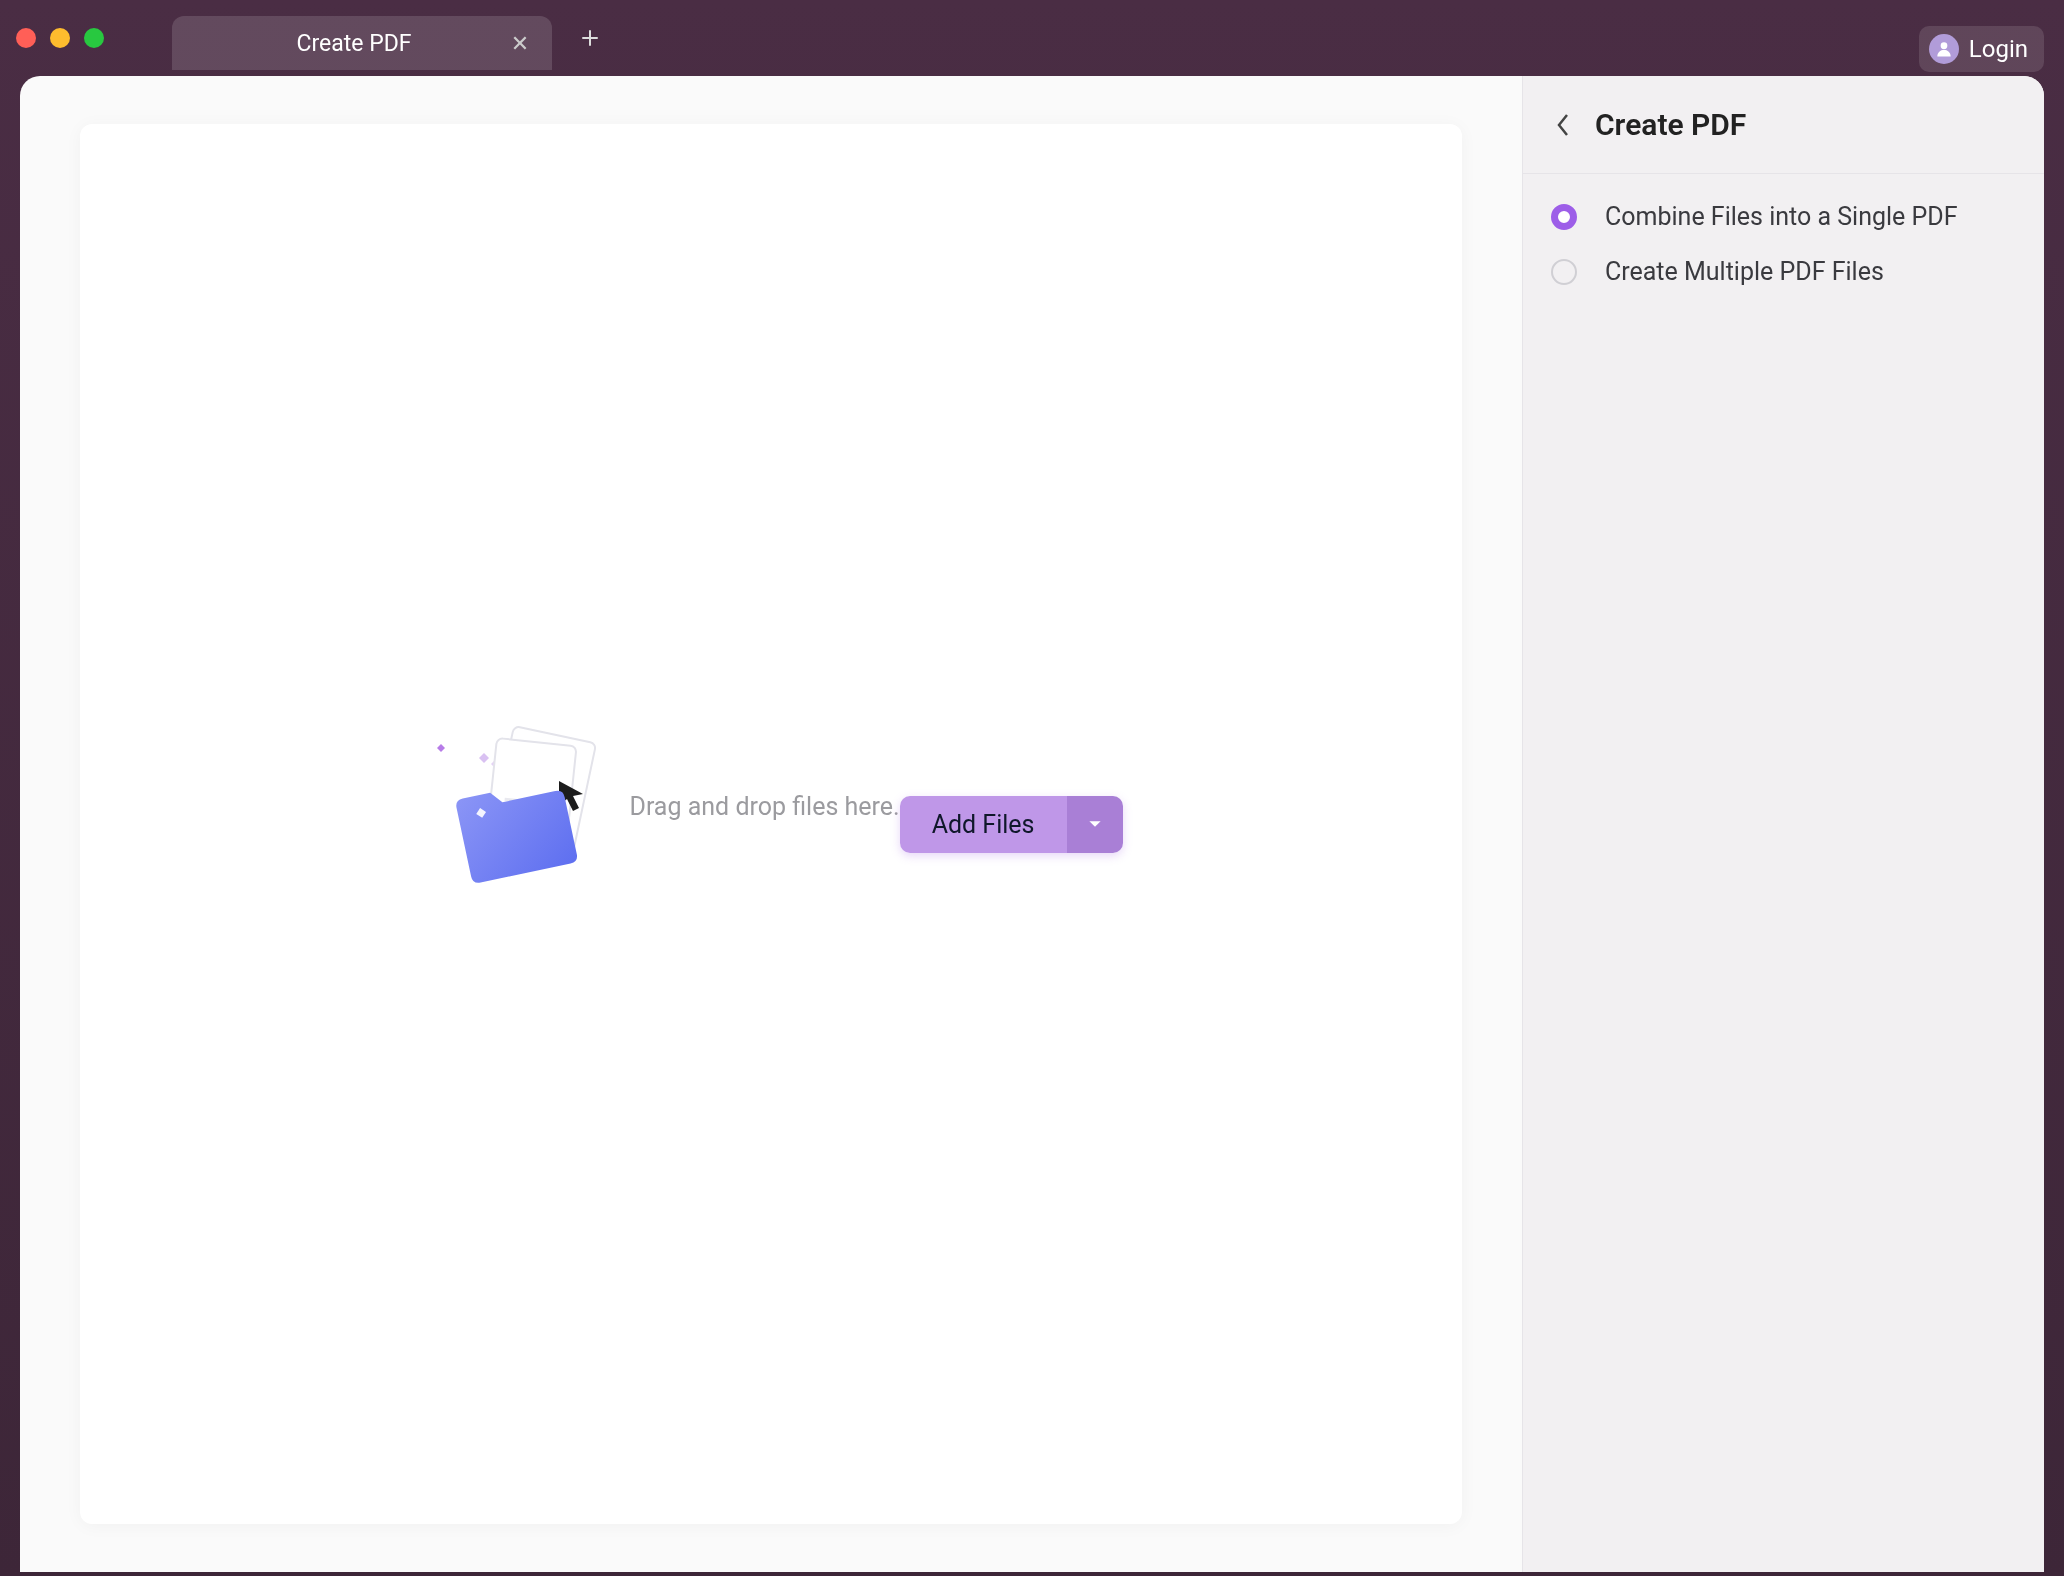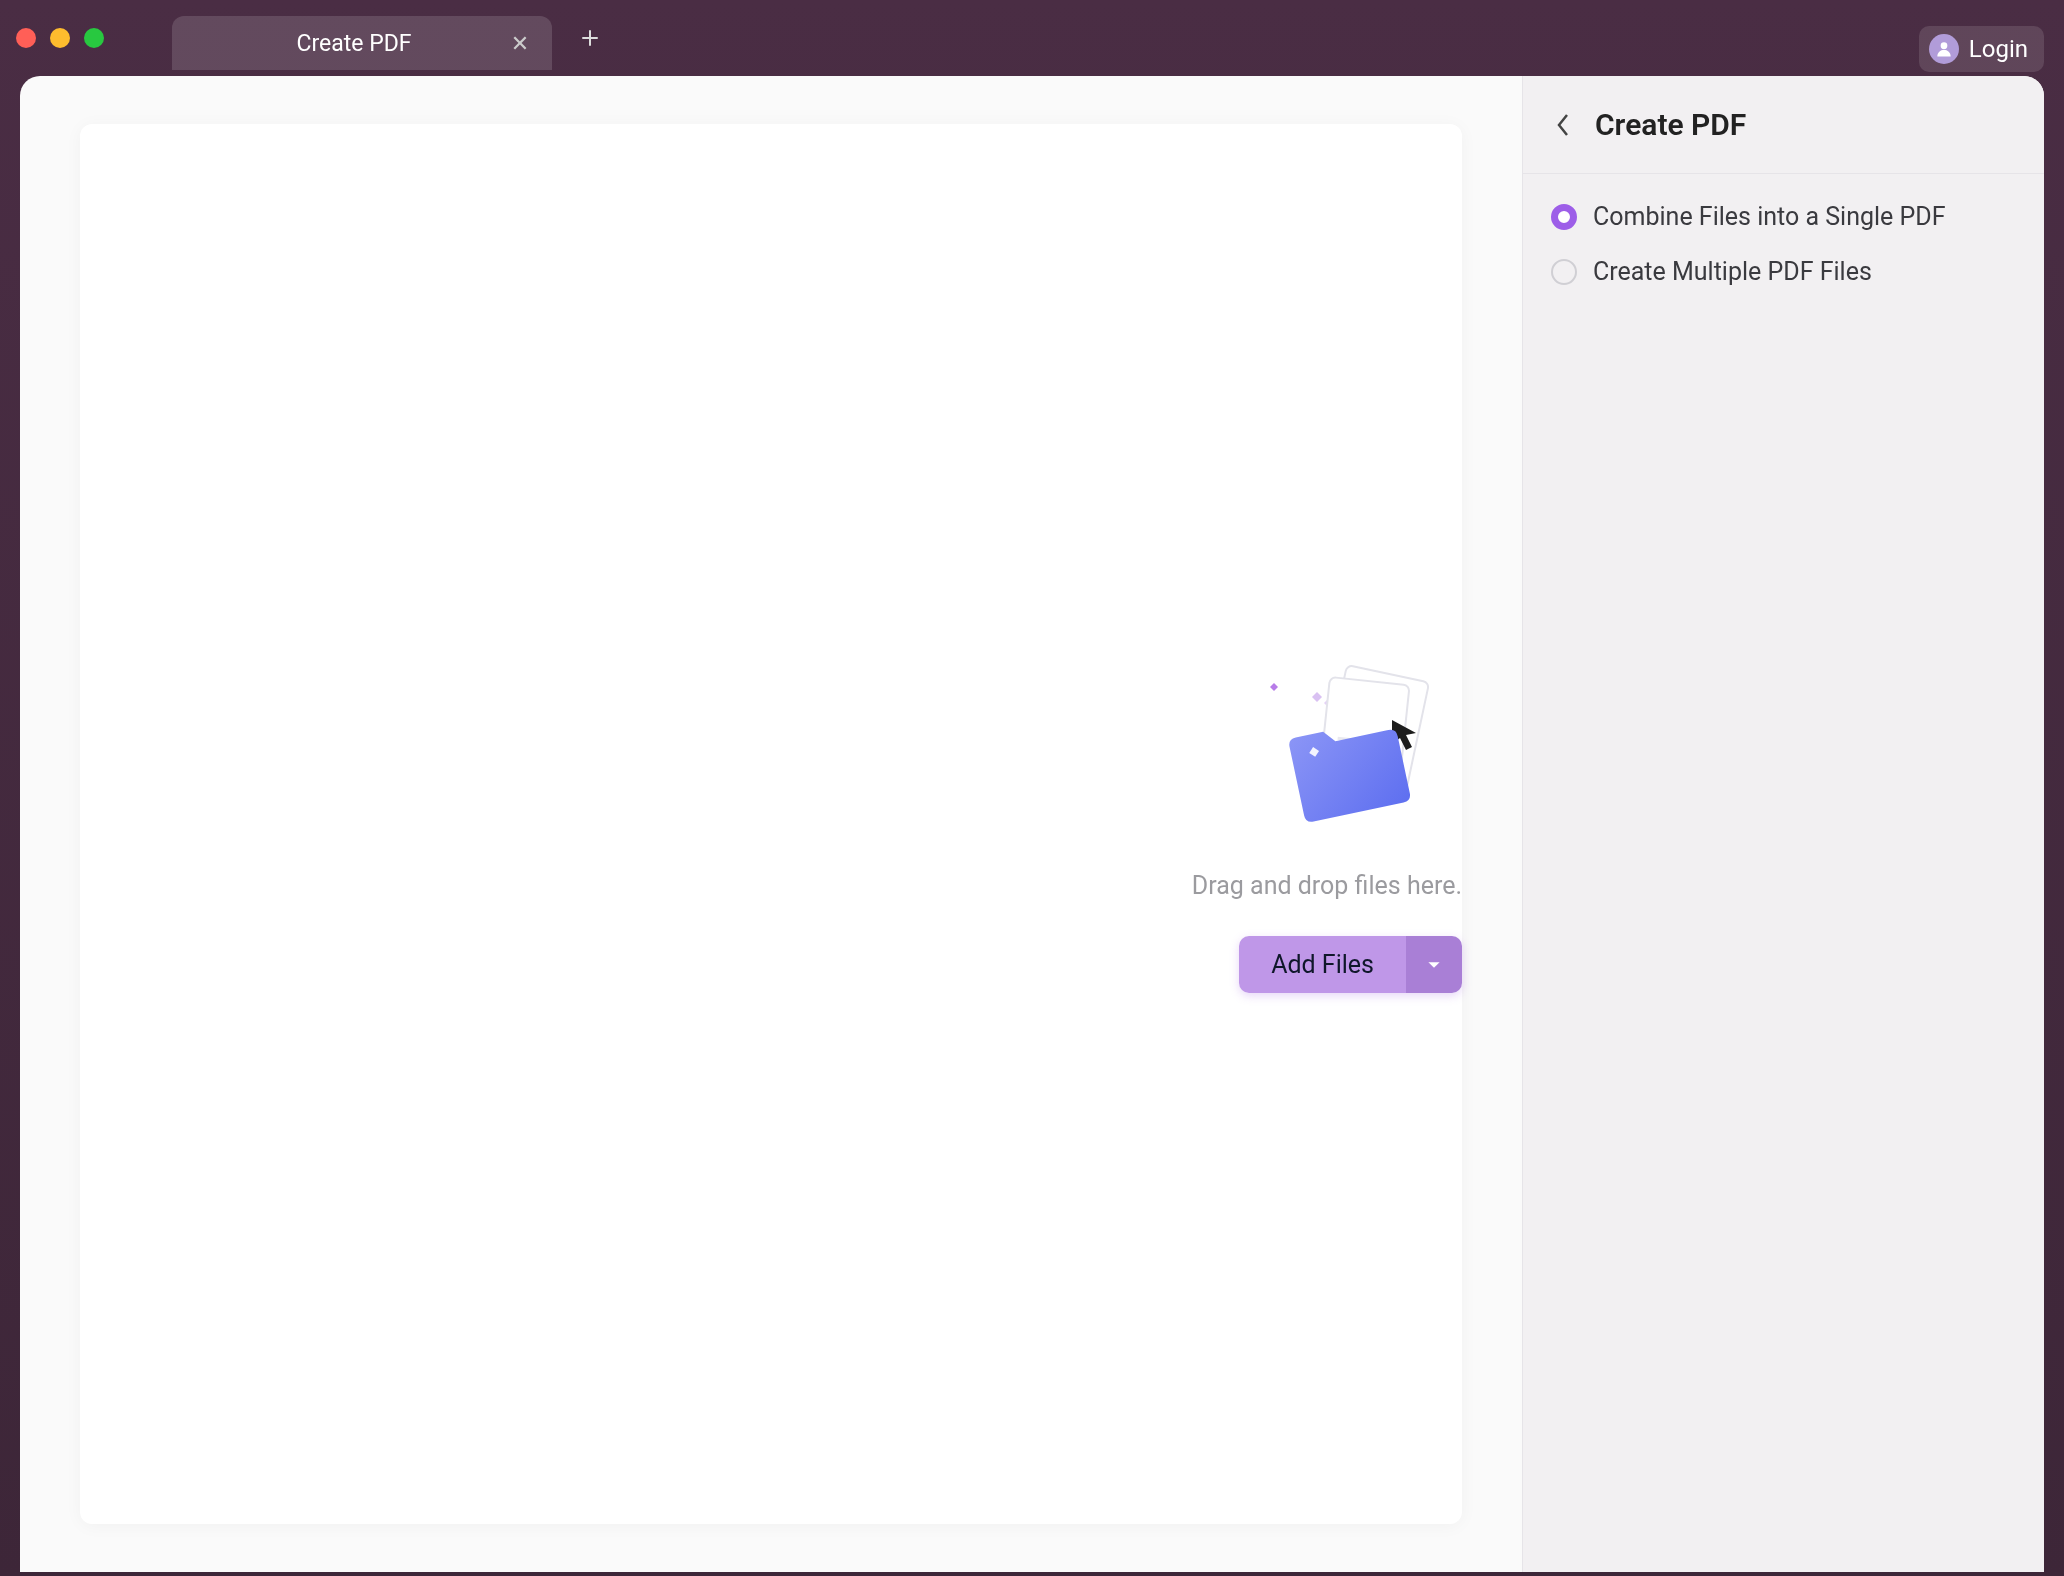--- a/index.html
+++ b/index.html
@@ -145,22 +145,22 @@
       padding: 48px 60px;
       display: flex;
     }
     
     .drop-card {
       flex: 1;
       background: #ffffff;
       border-radius: 12px;
       box-shadow: 0 2px 18px rgba(0,0,0,0.04);
       display: flex;
-      flex-direction: column;
-      align-items: flex-end;
+      flex-direction: row;
+      align-items: center;
       justify-content: center;
     }
     
     .drop-illustration {
       width: 210px;
       height: 190px;
       position: relative;
       margin-bottom: 26px;
     }
     
@@ -246,21 +246,21 @@
     .side-options {
       padding: 28px 28px;
       display: flex;
       flex-direction: column;
       gap: 26px;
     }
     
     .radio-option {
       display: flex;
       align-items: center;
-      gap: 16px;
+      gap: 28px;
       cursor: pointer;
     }
     
     .radio-circle {
       width: 26px;
       height: 26px;
       border-radius: 50%;
       border: 2px solid #d0cfd4;
       display: flex;
       align-items: center;

